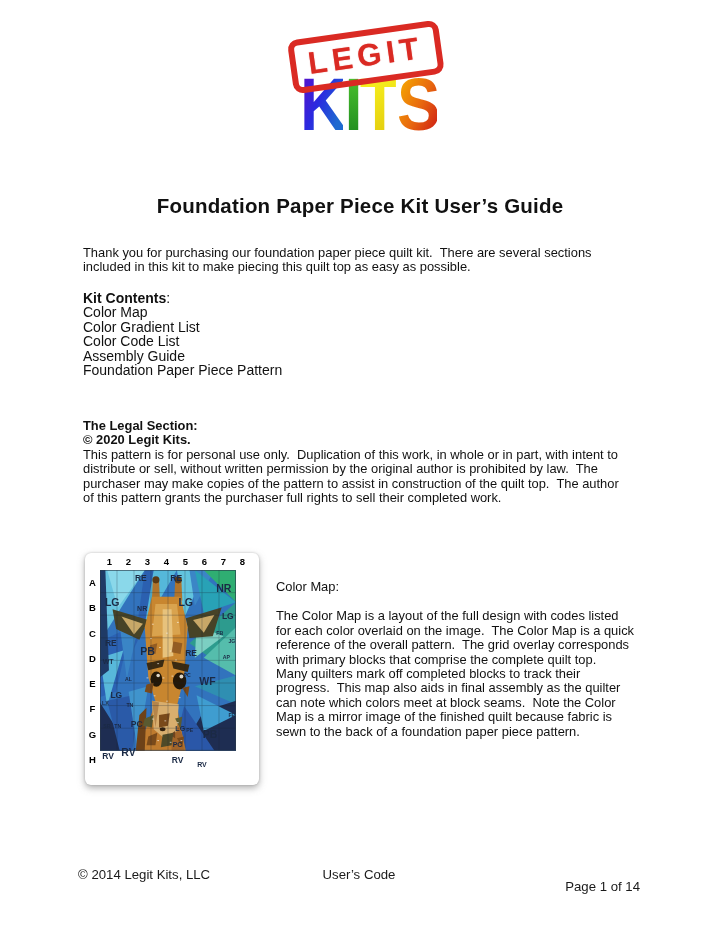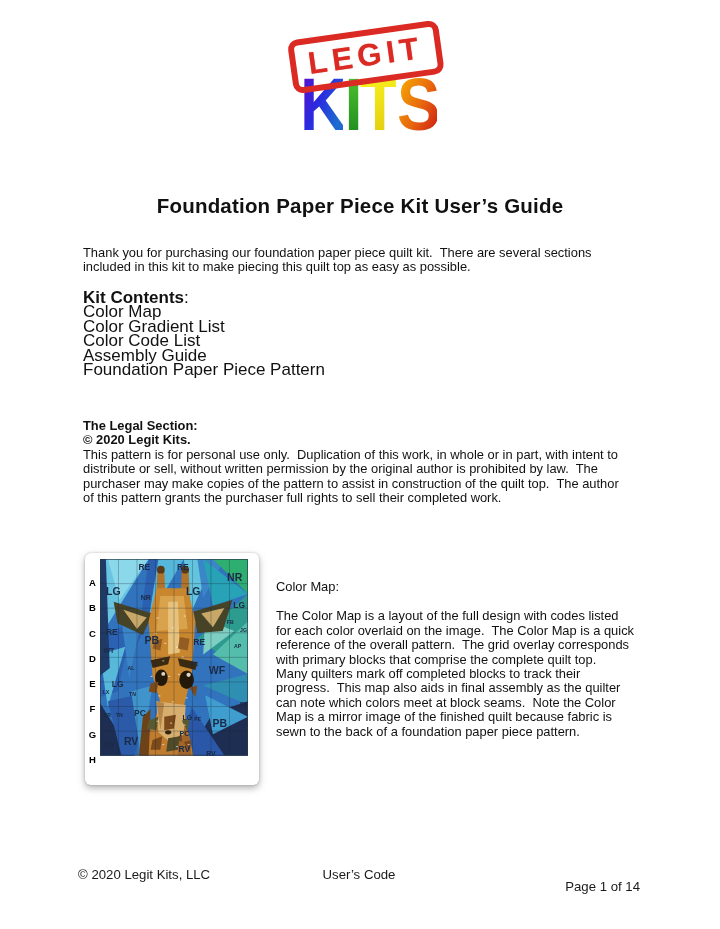--- a/index.html
+++ b/index.html
@@ -19,34 +19,34 @@
   .lk{background-image:linear-gradient(115deg,#5a10c8 10%,#2a2ae0 45%,#1e6ad0 80%);}
   .li{background-image:linear-gradient(180deg,#4cc22e 15%,#1e8a1e 90%);}
   .lt{background-image:linear-gradient(160deg,#f7f01e 20%,#e3cc0e 85%);}
   .ls{background-image:linear-gradient(120deg,#f5a800 15%,#e8680f 55%,#cf1f14 90%);}
 
   
   .title{position:absolute;top:194px;left:0;width:100%;text-align:center;
          font-size:20.5px;font-weight:bold;letter-spacing:.2px;}
   .bodytext{font-size:12.9px;line-height:14.4px;white-space:pre-wrap;}
   .intro{position:absolute;top:246px;left:83px;width:562px;}
-  .kit{position:absolute;top:291px;left:83px;width:562px;font-size:17px;line-height:14.4px;}
+  .kit{position:absolute;top:291px;left:83px;width:562px;font-size:14px;line-height:14.4px;}
   .kit .b,.legal .b{font-weight:bold;}
   .legal{position:absolute;top:419px;left:83px;width:562px;font-size:12.9px;line-height:14.4px;}
   .cmtext{position:absolute;top:580px;left:276px;width:366px;}
   .cmtext .head{font-weight:normal;font-size:12.9px;line-height:14.4px;margin-bottom:15px;}
 
   
   .figure{position:absolute;top:553px;left:85px;width:174px;height:232px;background:#fff;border-radius:6px;
           box-shadow:0 3px 7px rgba(110,110,110,.55),0 0 2px rgba(140,140,140,.5);}
   .collabels{position:absolute;top:2px;left:15px;width:152px;height:14px;display:flex;}
   .collabels span{flex:1;text-align:center;font-weight:bold;font-size:9.5px;color:#000;line-height:14px;}
   .rowlabels{position:absolute;top:17px;left:1px;width:13px;height:202px;display:flex;flex-direction:column;}
   .rowlabels span{flex:1;display:flex;align-items:center;justify-content:center;font-weight:bold;font-size:9.5px;color:#000;}
-  .mapwrap{position:absolute;top:6px;left:15px;width:148px;height:202px;}
+  .mapwrap{position:absolute;top:17px;left:15px;width:136px;height:202px;}
   .mapwrap svg{position:absolute;inset:0;display:block;}
   .codes{position:absolute;inset:0;z-index:3;}
   .codes [data-name="map-code-label"]{position:absolute;transform:translate(-50%,-50%);
         font-weight:bold;color:#1b2a45;white-space:nowrap;}
   .sz-l{font-size:10.5px;}.sz-m{font-size:8.5px;}.sz-s{font-size:7px;}.sz-t{font-size:5.2px;}
 
   
   .footer{position:absolute;top:867px;left:78px;width:562px;font-size:13.2px;color:#1a1a1a;}
   .footer .fl{position:absolute;left:0;}
   .footer .fc{position:absolute;left:0;width:100%;text-align:center;}
@@ -259,18 +259,18 @@
 reference of the overall pattern.  The grid overlay corresponds
 with primary blocks that comprise the complete quilt top.
 Many quilters mark off completed blocks to track their
 progress.  This map also aids in final assembly as the quilter
 can note which colors meet at block seams.  Note the Color
 Map is a mirror image of the finished quilt because fabric is
 sewn to the back of a foundation paper piece pattern.</div>
   </div>
 
   <div class="footer" data-name="page-footer">
-    <span class="fl" data-name="footer-copyright">© 2020 Legit Kits, LLC</span>
+    <span class="fl" data-name="footer-copyright">© 2014 Legit Kits, LLC</span>
     <span class="fc" data-name="footer-doc-name">User’s Code</span>
     <span class="fr" data-name="footer-page-number">Page 1 of 14</span>
   </div>
 
 </div>
 
 </body></html>

